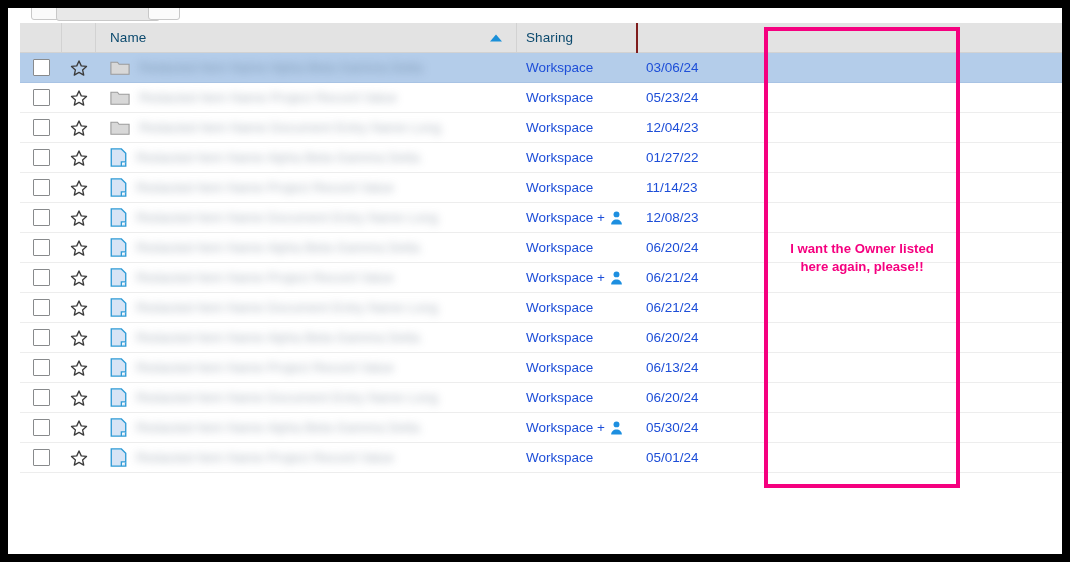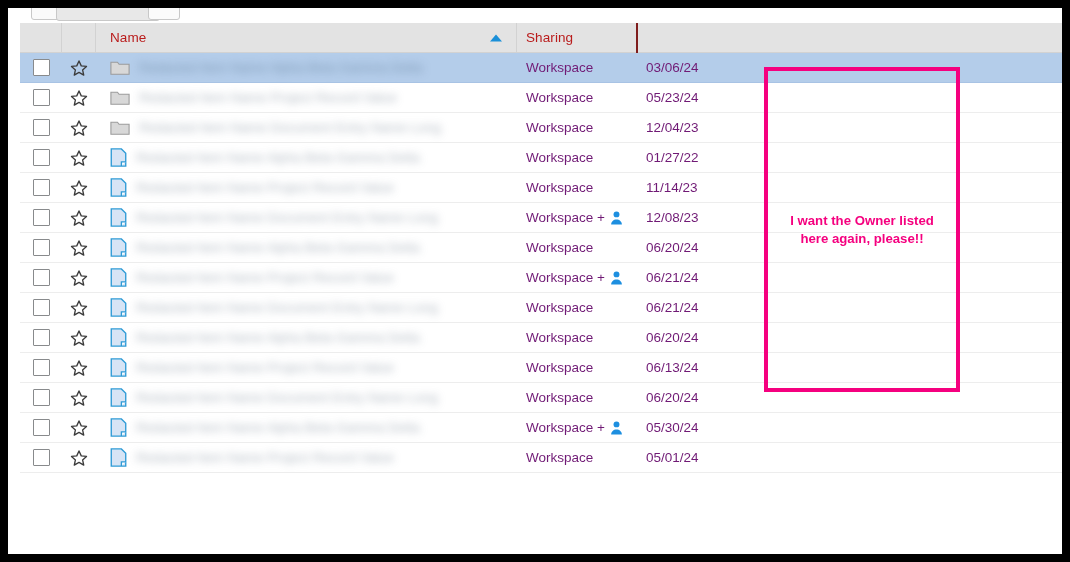--- a/index.html
+++ b/index.html
@@ -61,21 +61,21 @@
     border-bottom: 1px solid #ededed;
   }
 
   
   #table-header {
     height: 30px;
     background: #e3e3e3;
     border-bottom: 1px solid #d2d2d2;
   }
   #table-header .cell {
-    color: #b91c1c;
+    color: #0c4a6e;
     font-size: 13.5px;
     letter-spacing: .1px;
   }
   #table-header .c-check,
   #table-header .c-star,
   #table-header .c-name { border-right: 1px solid #d2d2d2; height: 30px; }
   #table-header .c-sharing { border-right: 2px solid #7f1d1d; height: 30px; }
 
   .cell { display: flex; align-items: center; height: 100%; }
 
@@ -111,48 +111,47 @@
     color: #7d8a99;
     white-space: nowrap;
     filter: blur(4.2px);
     opacity: .62;
     user-select: none;
   }
   .row.selected .name-text { color: #5d7796; filter: blur(4.6px); opacity: .68; }
 
   .share-text, .date-text {
     font-size: 13.5px;
-    color: #701a75;
+    color: #1d4ed8;
     white-space: nowrap;
   }
   .person-ico { width: 13px; height: 14px; margin-left: 5px; display: inline-block; vertical-align: -2px; }
 
   
   #sort-arrow {
     position: absolute;
     right: 14px; top: 50%;
     transform: translateY(-50%);
     width: 0; height: 0;
     border-left: 6px solid transparent;
     border-right: 6px solid transparent;
     border-bottom: 7px solid #1a8fd8;
   }
 
   
   #annotation-box {
     position: absolute;
     left: 756px; top: 19px;
-    width: 196px; height: 325px;
+    width: 196px; height: 461px;
     border: 4px solid #f5007f;
     background: transparent;
     display: flex;
     align-items: center;
     justify-content: center;
     z-index: 40;
-    margin-top: 40px;
   }
   #annotation-text {
     color: #f5007f;
     font-size: 13.2px;
     font-weight: bold;
     line-height: 1.35;
     text-align: center;
     padding: 0 10px;
     white-space: pre-line;
   }

